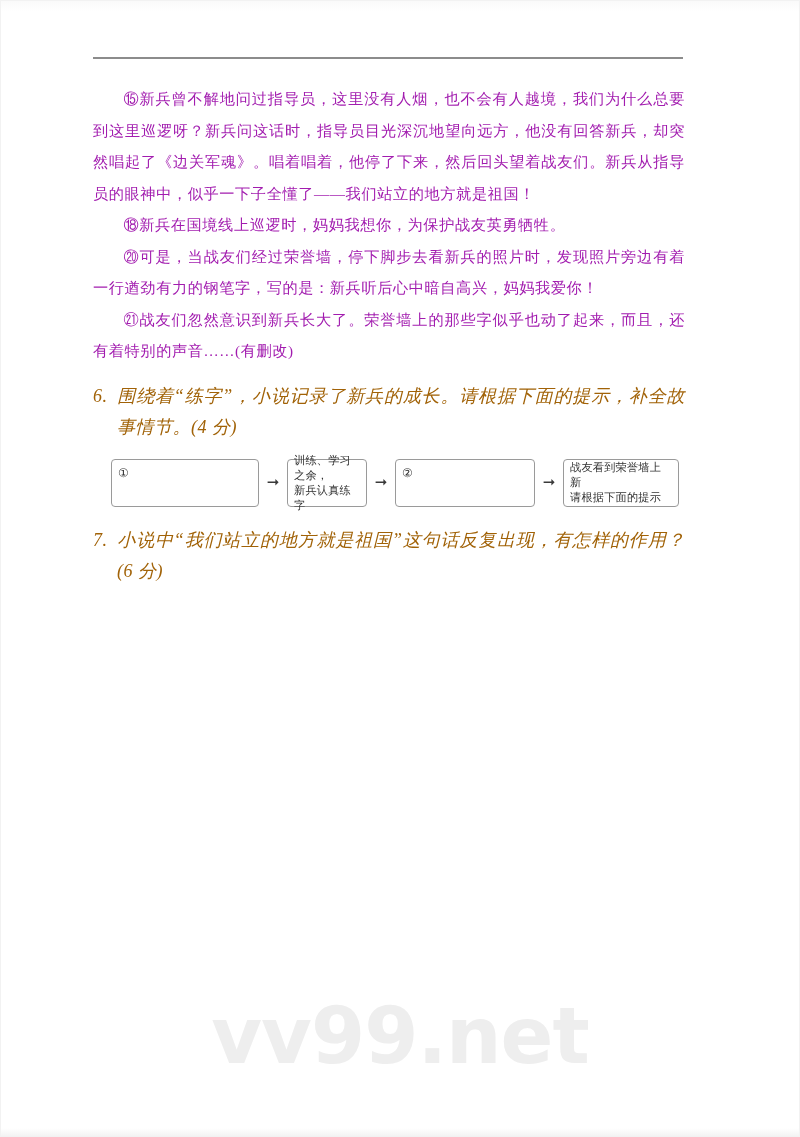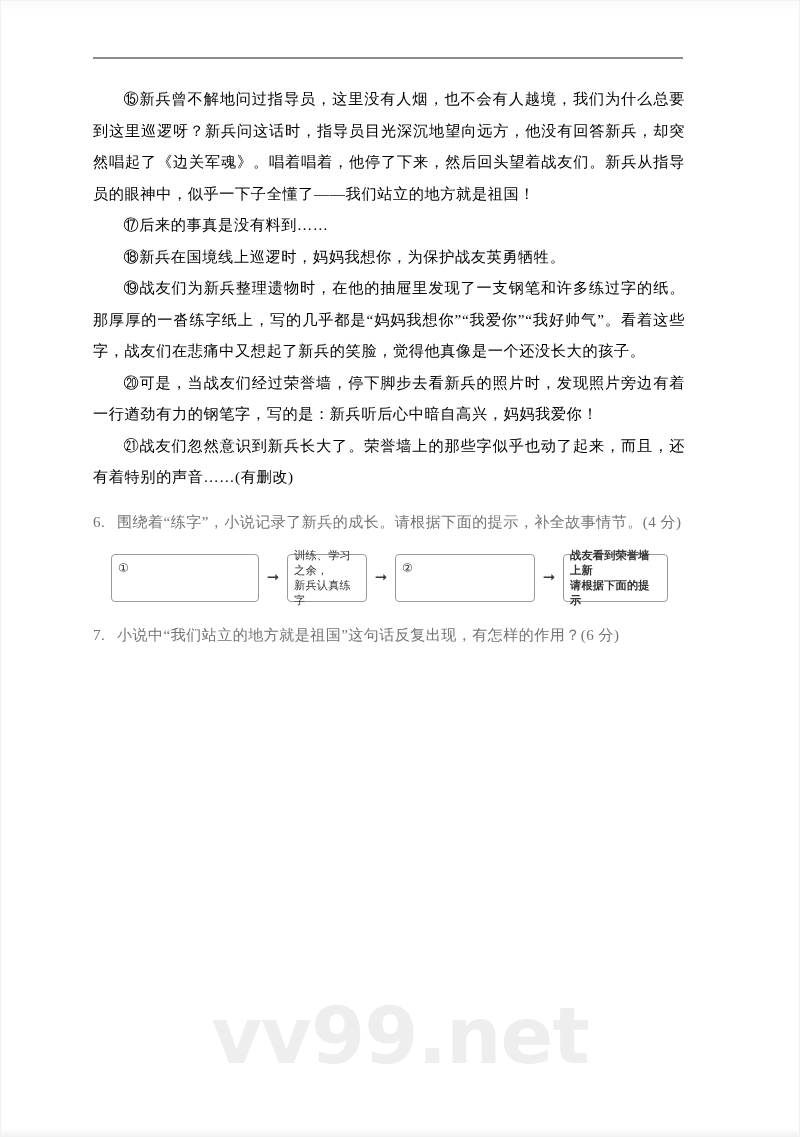--- a/index.html
+++ b/index.html
@@ -70,35 +70,36 @@
   .content {
     position: absolute;
     left: 92px;
     top: 82px;
     width: 592px;
   }
 
   .para {
     font-size: 15.2px;
     line-height: 31.5px;
-    color: #000000;
+    color: #a21caf;
     text-align: justify;
     text-justify: inter-ideograph;
     margin: 0 0 0 0;
     text-indent: 2em;
     letter-spacing: 0.6px;
     font-family: "Liberation Serif", "DejaVu Serif", serif;
   }
 
   .q-block {
     margin-top: 14px;
-    font-size: 15px;
+    font-size: 18px;
     line-height: 31px;
-    color: #737373;
+    color: #a16207;
     letter-spacing: 0.5px;
+    font-style: italic;
   }
   .q-line {
     display: block;
     padding-left: 24px;
     text-indent: -24px;
     text-align: justify;
     text-justify: inter-ideograph;
   }
   .q-num {
     display: inline-block;
@@ -125,21 +126,21 @@
     padding: 3px 6px;
     background: #ffffff;
     font-size: 11.2px;
     line-height: 15px;
     color: #333333;
     letter-spacing: 0.2px;
   }
   .flow-box.b1 { width: 148px; align-items: flex-start; }
   .flow-box.b2 { width: 80px; }
   .flow-box.b3 { width: 140px; align-items: flex-start; }
-  .flow-box.b4 { width: 105px; font-weight: bold; }
+  .flow-box.b4 { width: 116px; }
   .flow-box .boxnum {
     font-size: 12px;
     line-height: 16px;
     padding-top: 2px;
   }
   .flow-arrow {
     width: 28px;
     display: flex;
     align-items: center;
     justify-content: center;
@@ -158,23 +159,21 @@
 
 <div class="page">
 
   <div class="scan-edge-top"></div>
 
   <div class="header-rule"></div>
 
   <div class="content">
 
     <p class="para">⑮新兵曾不解地问过指导员，这里没有人烟，也不会有人越境，我们为什么总要到这里巡逻呀？新兵问这话时，指导员目光深沉地望向远方，他没有回答新兵，却突然唱起了《边关军魂》。唱着唱着，他停了下来，然后回头望着战友们。新兵从指导员的眼神中，似乎一下子全懂了——我们站立的地方就是祖国！</p>
-    <p class="para">⑰后来的事真是没有料到……</p>
     <p class="para">⑱新兵在国境线上巡逻时，妈妈我想你，为保护战友英勇牺牲。</p>
-    <p class="para">⑲战友们为新兵整理遗物时，在他的抽屉里发现了一支钢笔和许多练过字的纸。那厚厚的一沓练字纸上，写的几乎都是“妈妈我想你”“我爱你”“我好帅气”。看着这些字，战友们在悲痛中又想起了新兵的笑脸，觉得他真像是一个还没长大的孩子。</p>
     <p class="para">⑳可是，当战友们经过荣誉墙，停下脚步去看新兵的照片时，发现照片旁边有着一行遒劲有力的钢笔字，写的是：新兵听后心中暗自高兴，妈妈我爱你！</p>
     <p class="para">㉑战友们忽然意识到新兵长大了。荣誉墙上的那些字似乎也动了起来，而且，还有着特别的声音……(有删改)</p>
 
     <div class="q-block">
       <span class="q-line">
         <span class="q-num">6.</span><span>围绕着“练字”，小说记录了新兵的成长。请根据下面的提示，补全故事情节。(4 分)</span>
       </span>
     </div>
 
     <div class="flow">

